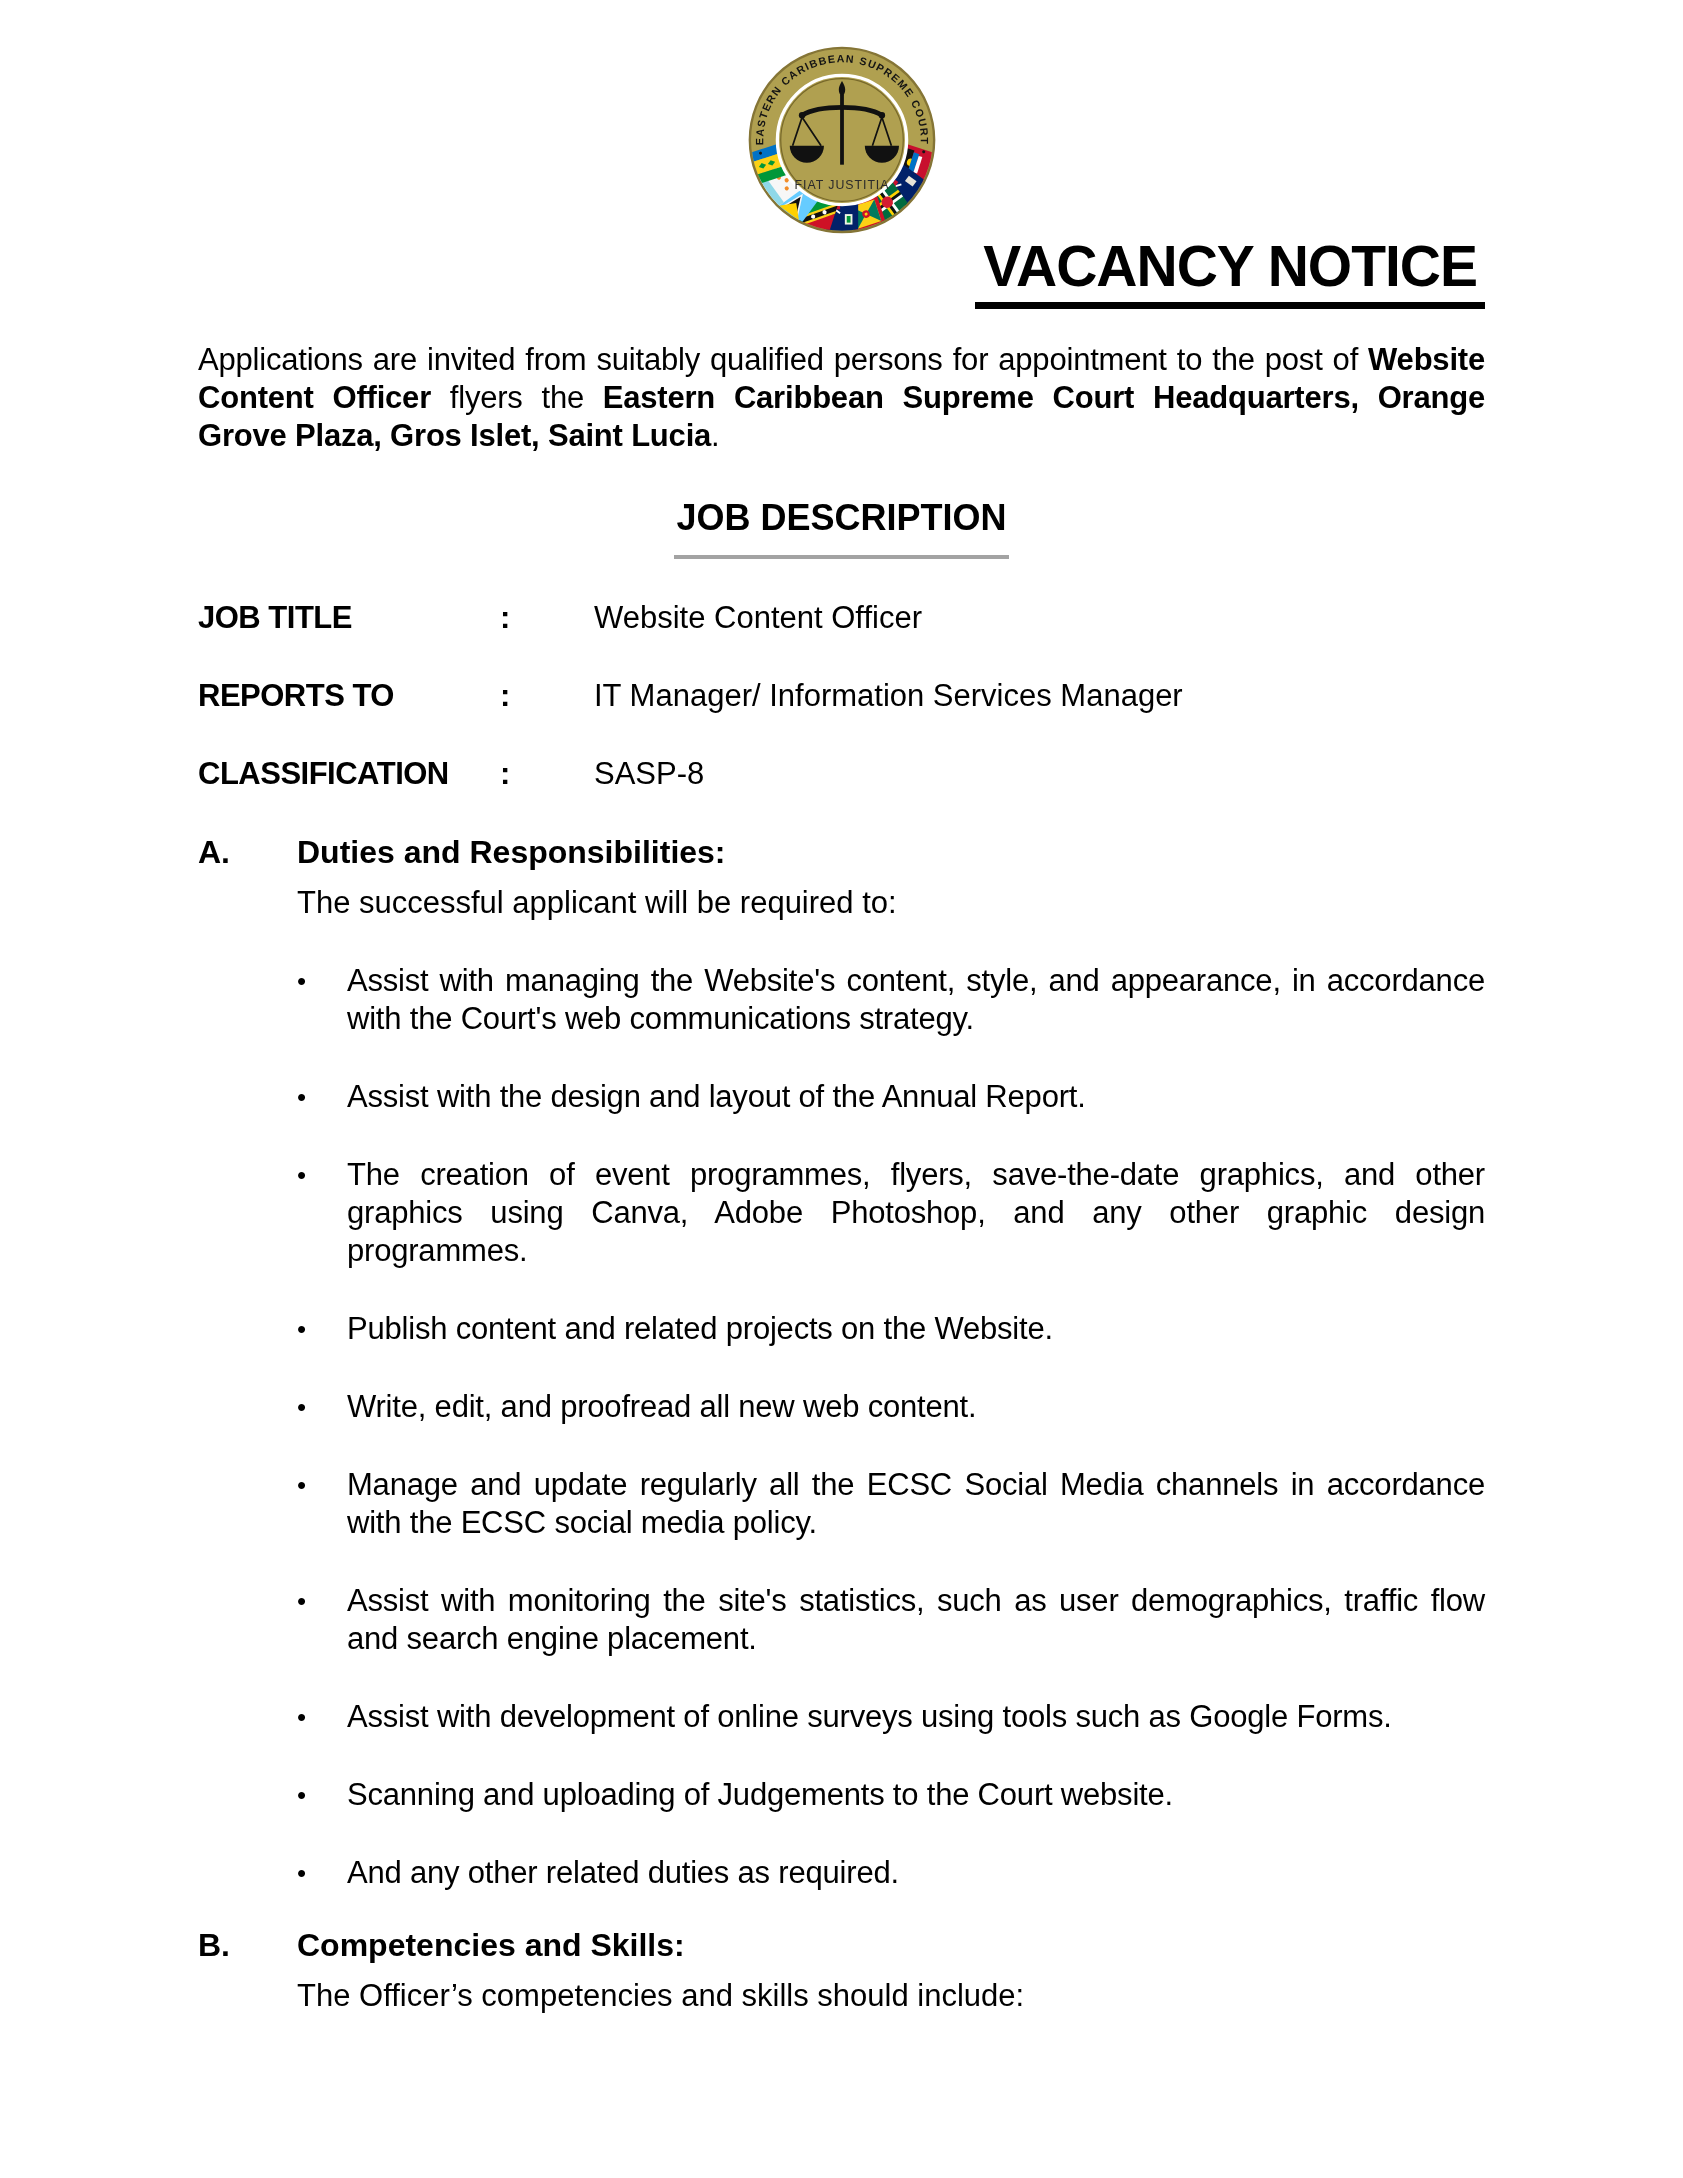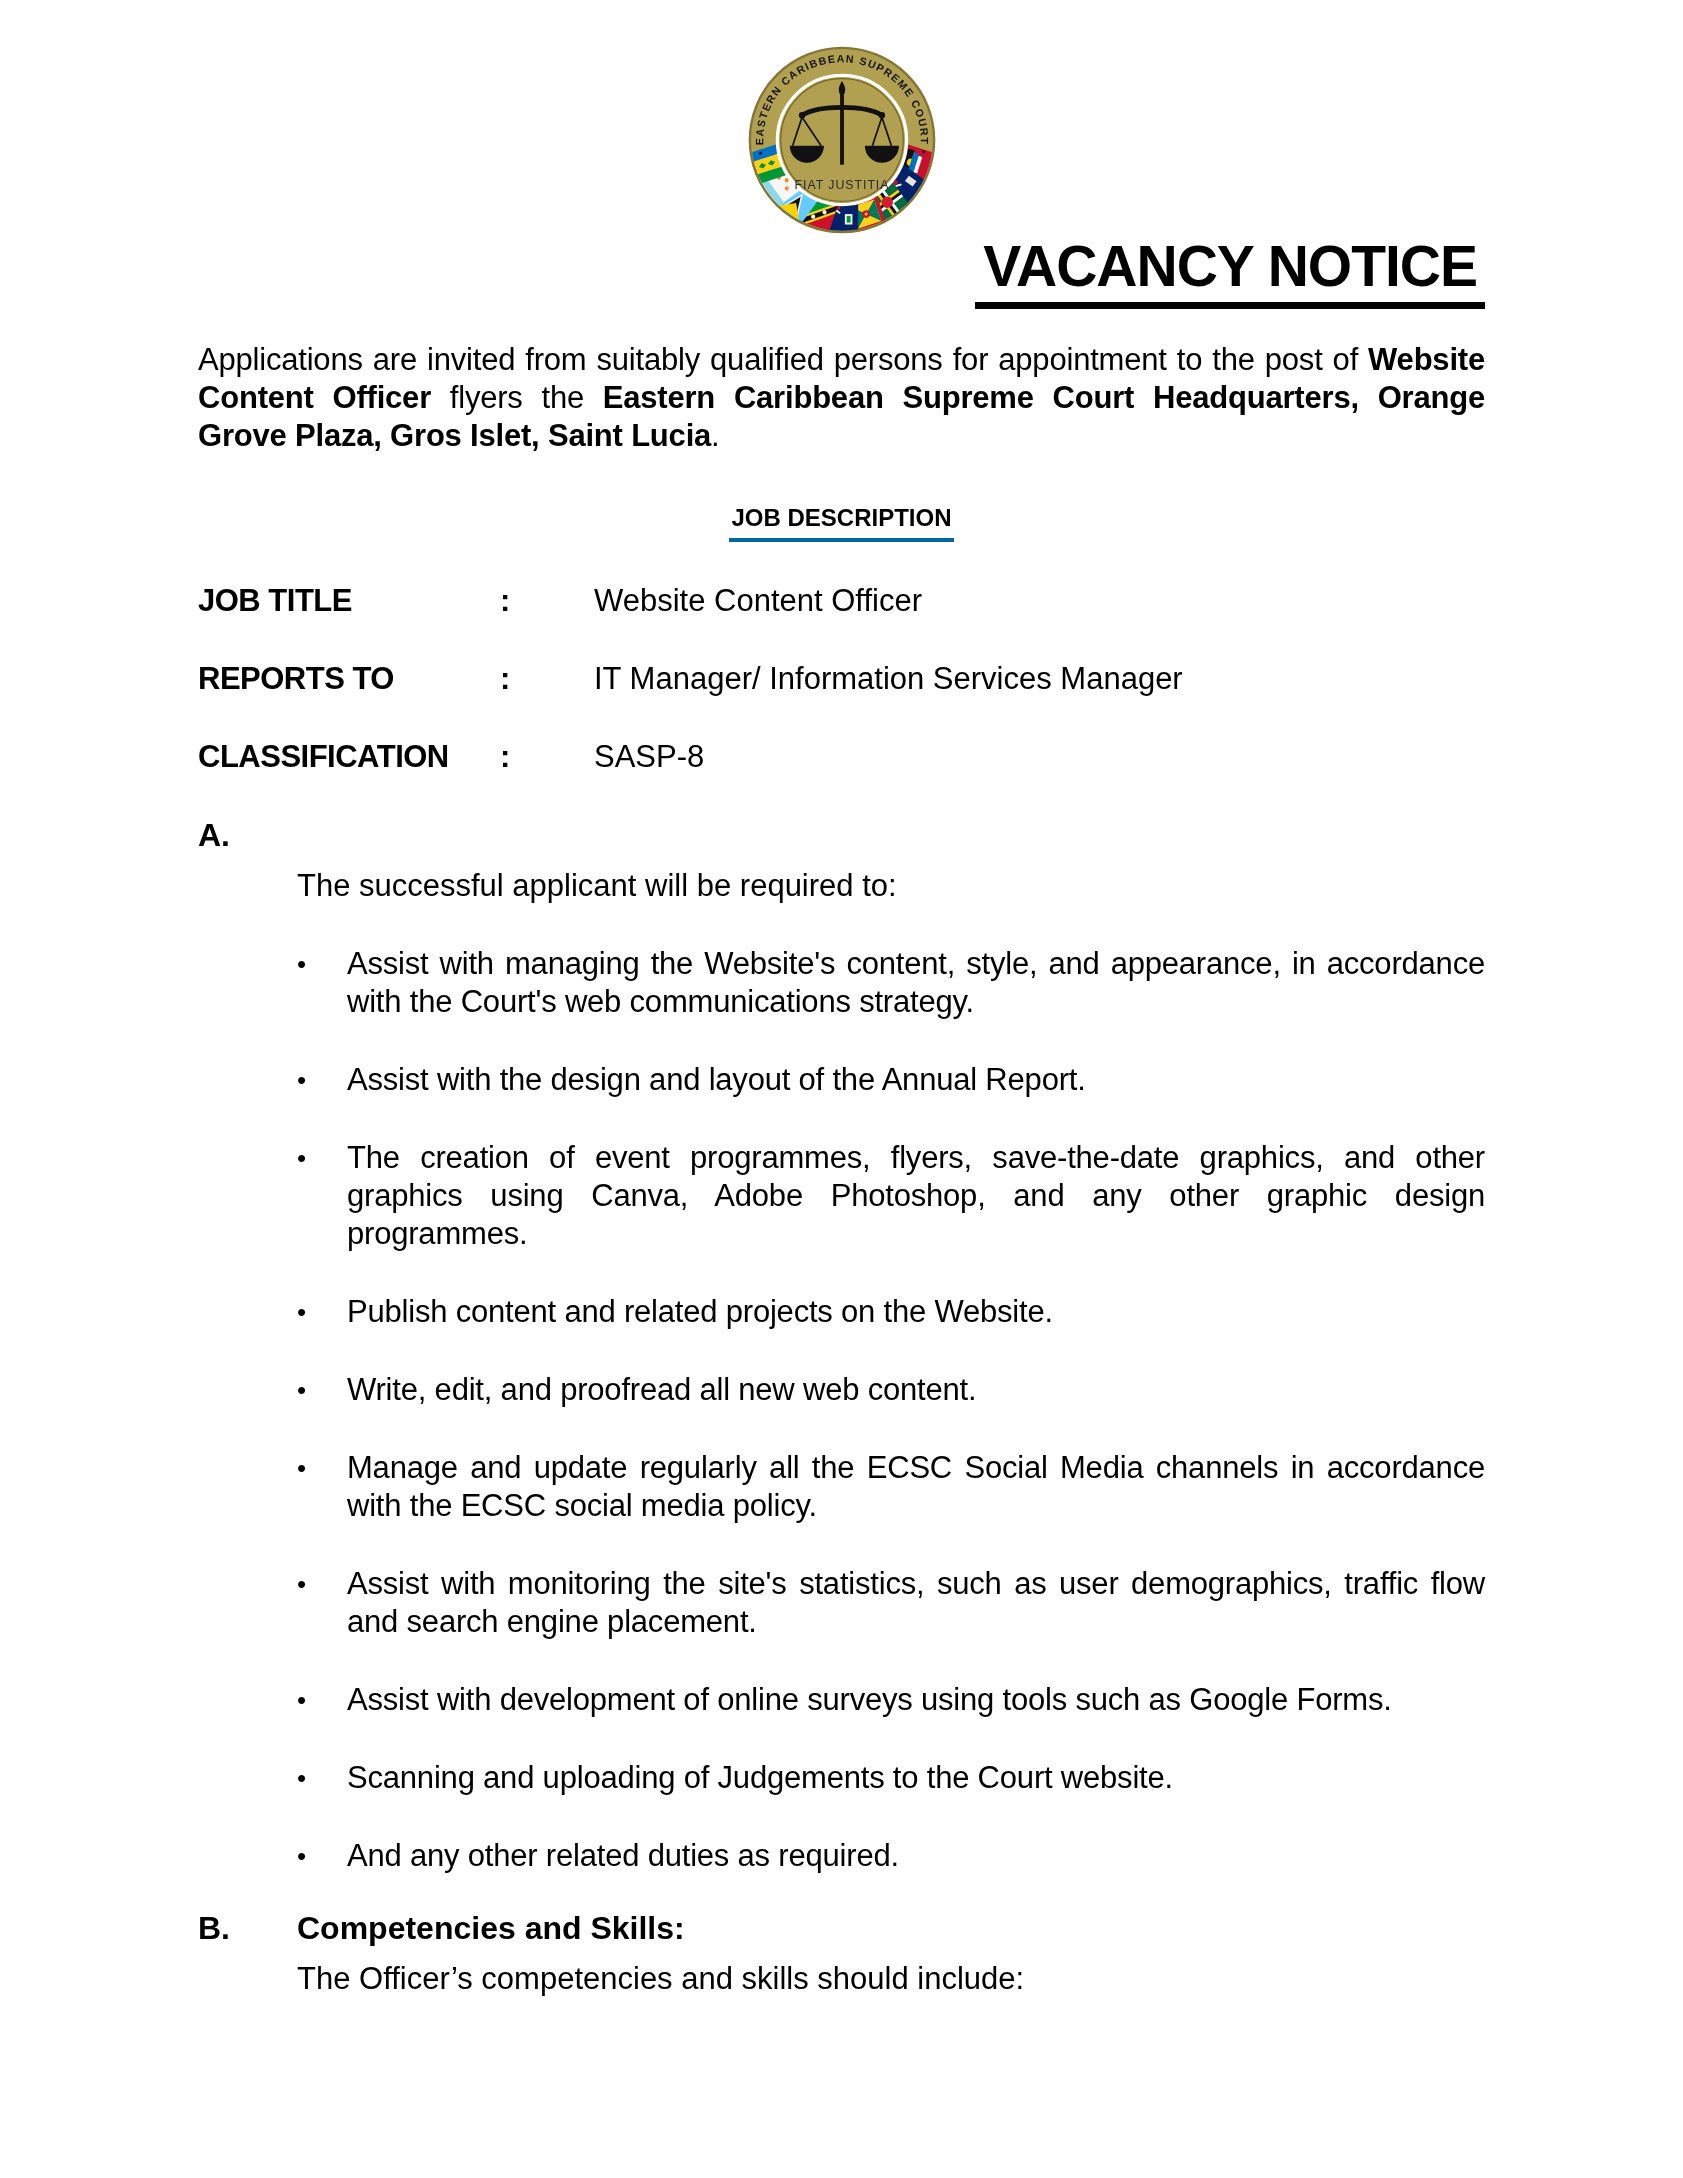--- a/index.html
+++ b/index.html
@@ -17,22 +17,22 @@
   h1.doc-title span{
     display:inline-block;font-size:57px;font-weight:bold;letter-spacing:-1px;
     border-bottom:7px solid #000;padding:0 8px 4px 8px;
   }
   p.intro{
     margin:32px 0 0;font-size:31px;line-height:38px;text-align:justify;
     letter-spacing:-0.2px;
   }
   h2.jobdesc{text-align:center;margin:44px 0 0;line-height:38px;}
   h2.jobdesc span{
-    display:inline-block;font-size:24px;font-weight:bold;
-    border-bottom:4px solid #0369a1;padding:0 2px 1px 2px;
+    display:inline-block;font-size:36px;font-weight:bold;
+    border-bottom:4px solid #a3a3a3;padding:0 2px 18px 2px;
   }
   .details{margin-top:40px;font-size:31px;line-height:38px;}
   .detail-row{display:flex;margin-bottom:40px;}
   .detail-label{width:302px;font-weight:bold;letter-spacing:-0.5px;flex-shrink:0;}
   .detail-sep{width:94px;font-weight:bold;flex-shrink:0;}
   .detail-value{flex:1;}
   .section-head{display:flex;margin-top:34px;font-size:32px;line-height:38px;font-weight:bold;}
   .section-letter{width:99px;flex-shrink:0;}
   p.section-intro{margin:13px 0 0 99px;font-size:31px;line-height:38px;}
   ul.bullets{list-style:none;margin:0;padding:0 0 0 99px;}
@@ -184,20 +184,21 @@
       <div class="detail-row">
         <div class="detail-label">CLASSIFICATION</div>
         <div class="detail-sep">:</div>
         <div class="detail-value">SASP-8</div>
       </div>
     </div>
 
   <div id="sections">
       <div class="section-head">
         <div class="section-letter">A.</div>
+        <div class="section-title">Duties and Responsibilities:</div>
       </div>
       <p class="section-intro">The successful applicant will be required to:</p>
       <ul class="bullets">
         <li>
           <span class="dot">•</span>
           <span class="li-text">Assist with managing the Website's content, style, and appearance, in accordance with the Court's web communications strategy.</span>
         </li>
         <li>
           <span class="dot">•</span>
           <span class="li-text">Assist with the design and layout of the Annual Report.</span>

